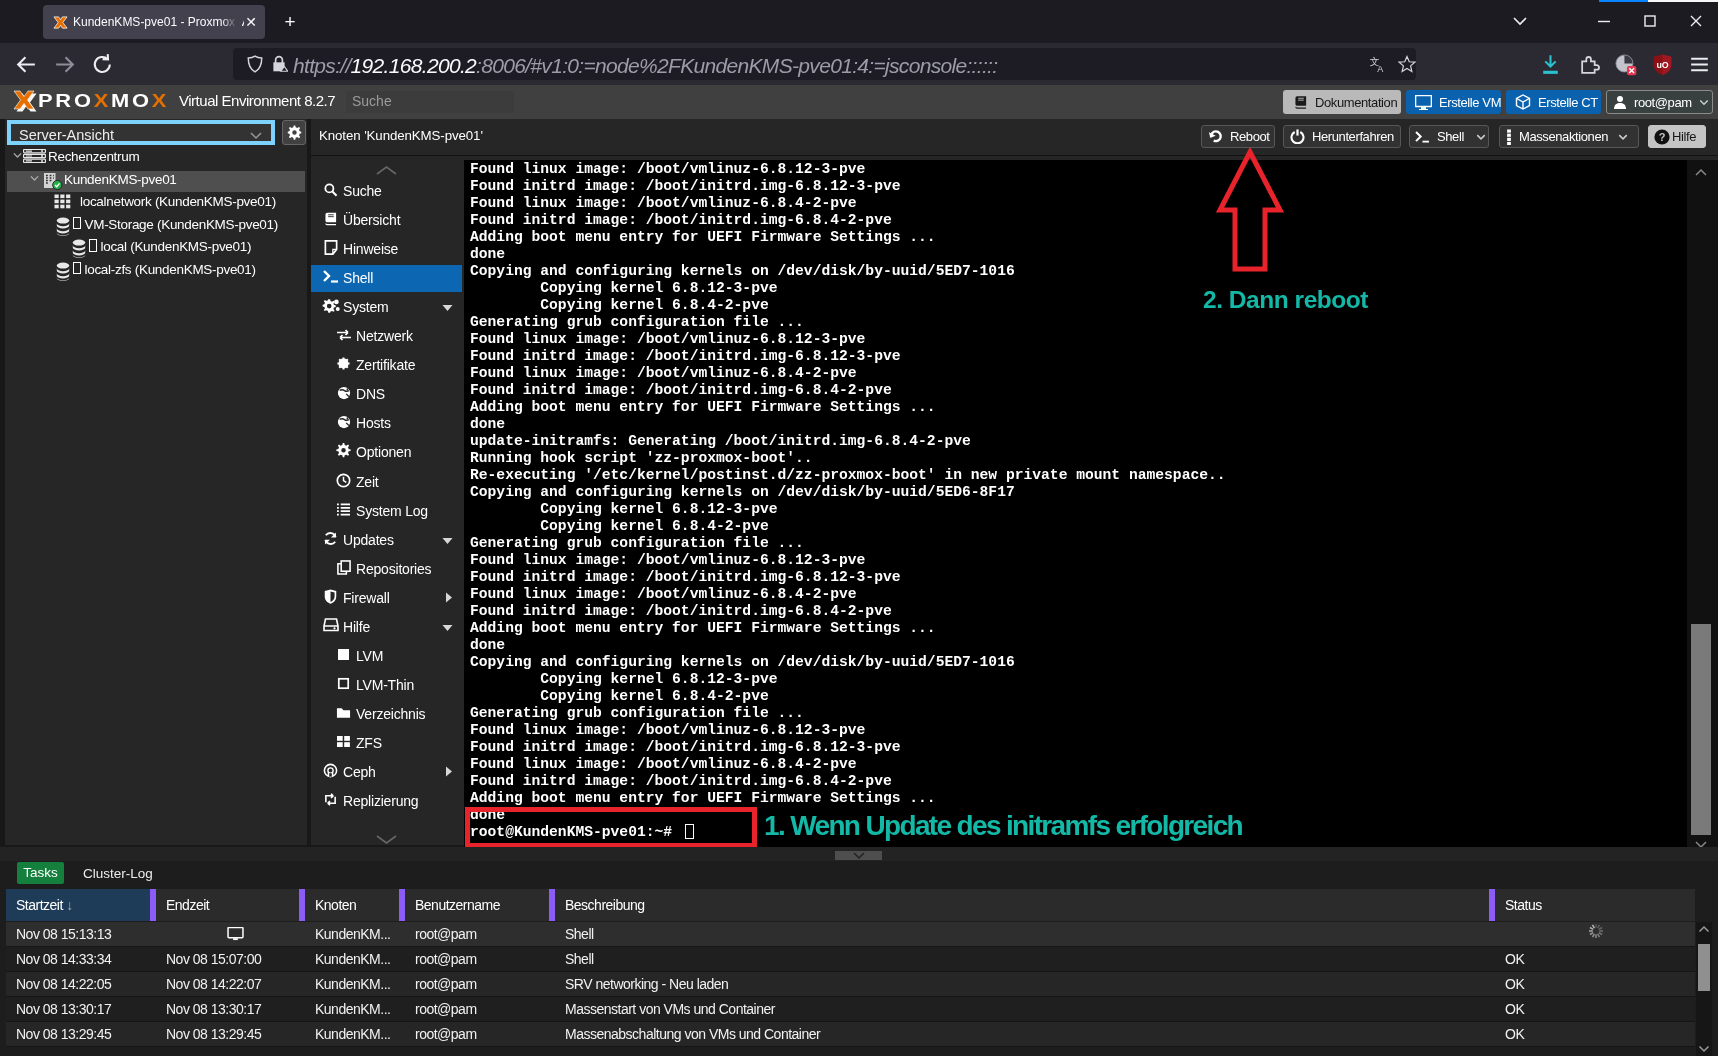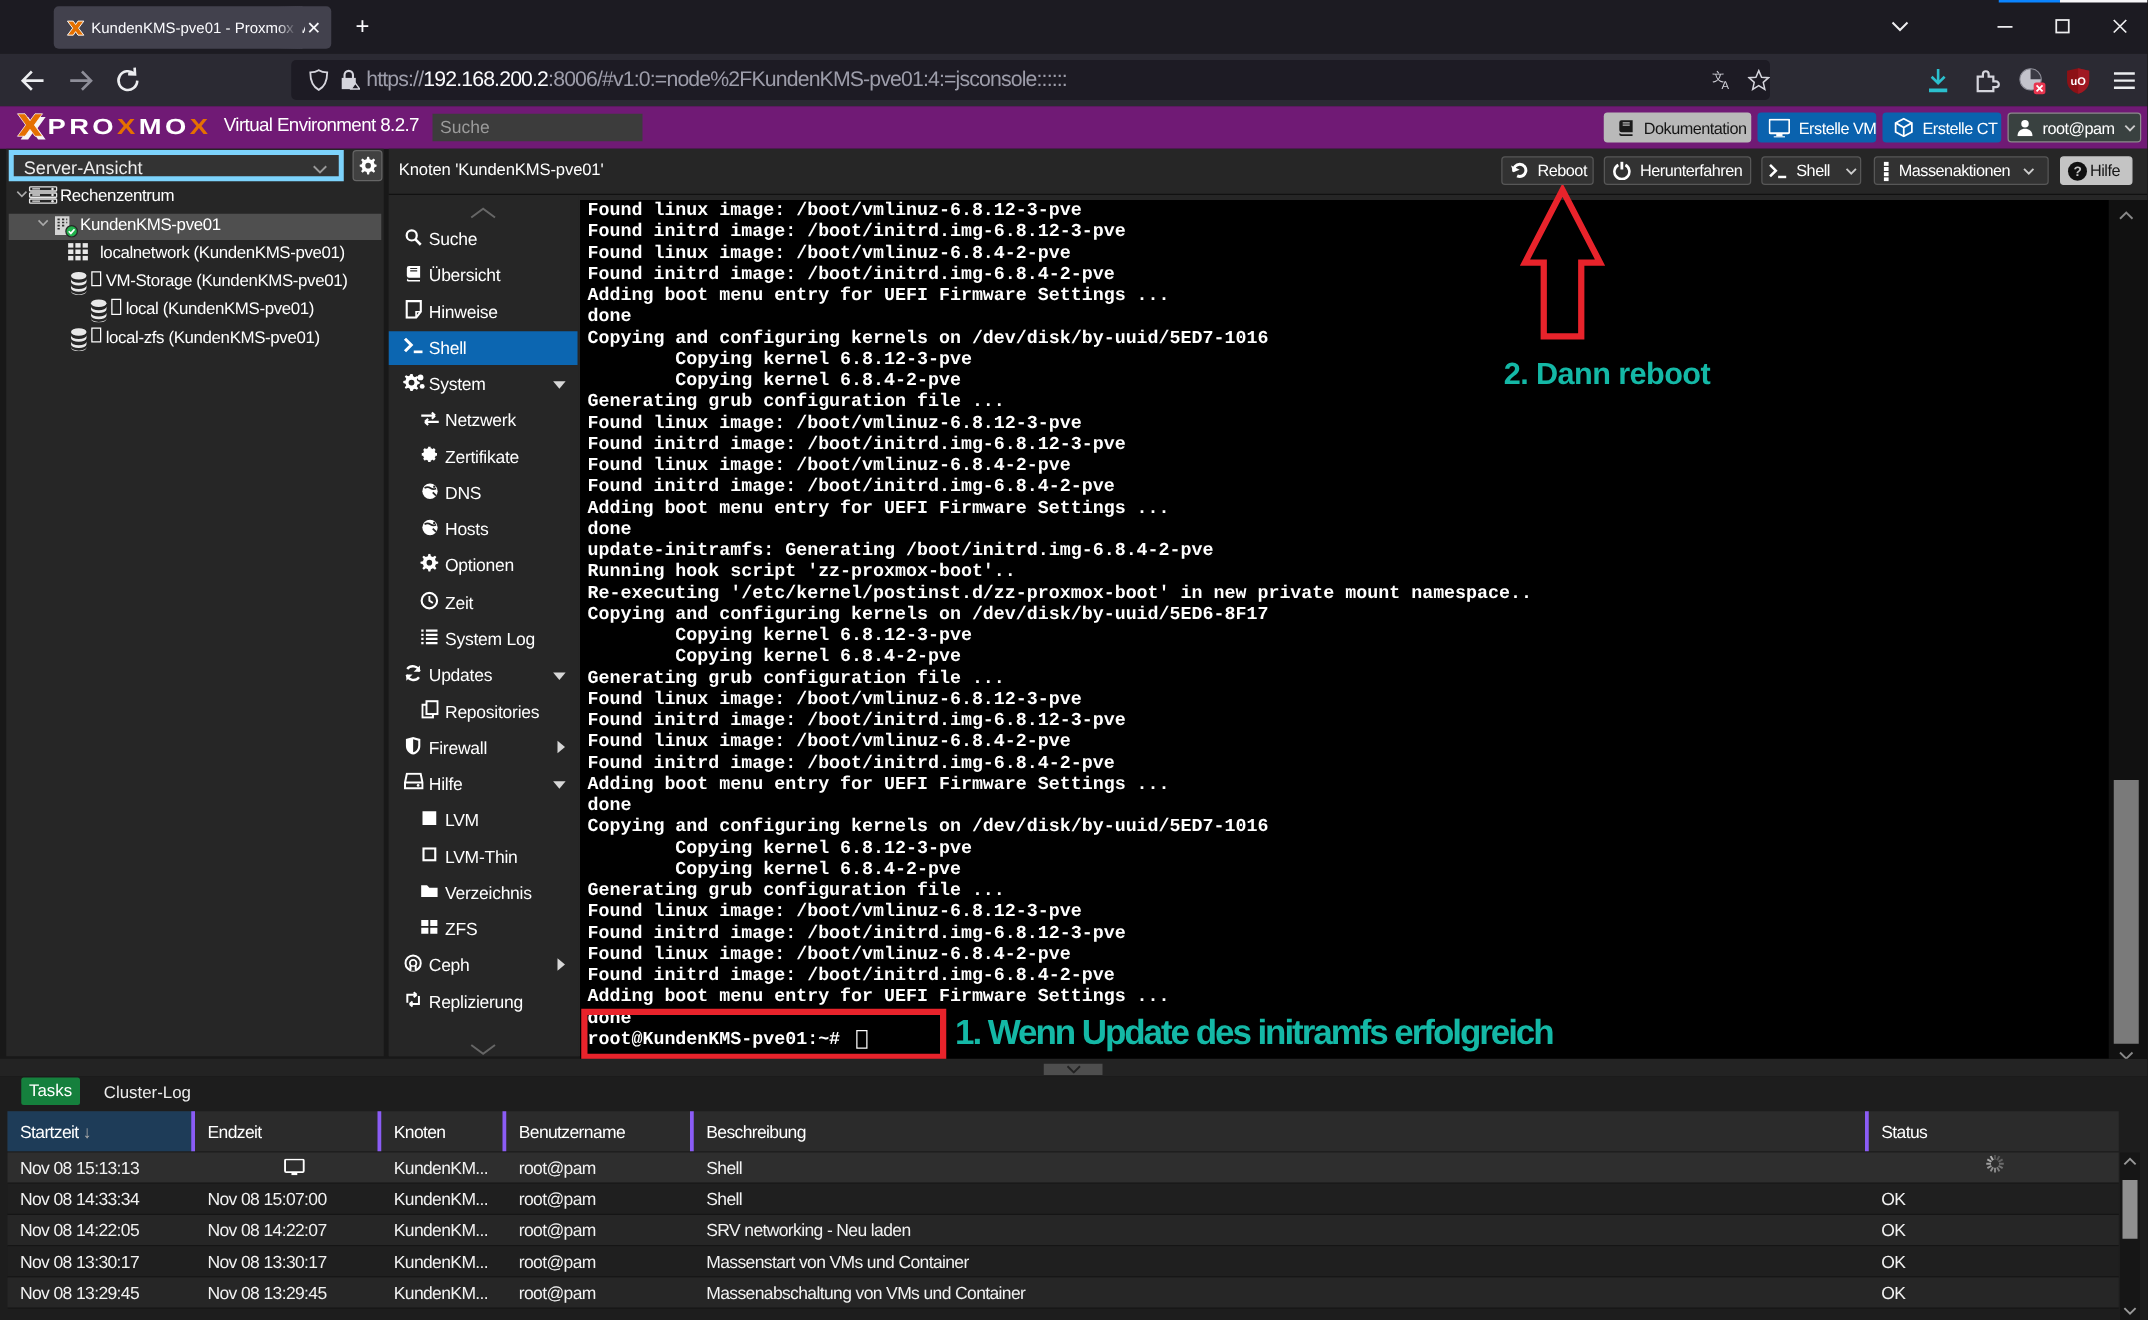--- a/index.html
+++ b/index.html
@@ -13,25 +13,25 @@
 #strip-white { left:1648px; top:0; width:70px; height:2px; background:#f7f7f9; }
 #tab { left:43px; top:5px; width:222px; height:34px; background:#42414d; border-radius:4px; }
 #tabtitle { left:30px; top:9.5px; width:171px; height:16px; font-size:12px; color:#fbfbfe; white-space:nowrap; overflow:hidden; }
 #tabfade { right:23px; top:0; width:20px; height:34px; background:linear-gradient(to right, rgba(66,65,77,0), #42414d 75%); }
 #tabclose { right:5px; top:8px; width:18px; height:18px; color:#fbfbfe; font-size:14px; text-align:center; line-height:18px; }
 #newtab { left:278px; top:10px; width:24px; height:24px; color:#fbfbfe; font-size:19px; text-align:center; line-height:23px; font-weight:400; }
 .wctl { top:13px; color:#eeeef0; }
 #toolbar { left:0; top:43px; width:1718px; height:42px; background:#2b2a33; }
 .navbtn { top:9px; width:25px; height:25px; }
 #urlbar { left:233px; top:5px; width:1183px; height:32px; background:#1d1b24; border-radius:4px; }
-#urltext { left:60px; top:6px; font-size:17px; letter-spacing:-0.68px; color:#9d9daa; white-space:nowrap; }
+#urltext { left:60px; top:6px; font-size:21px; letter-spacing:-0.68px; color:#9d9daa; white-space:nowrap;font-style:italic; }
 #urltext b { color:#fbfbfe; font-weight:400; }
 
 
-#pvebar { left:0; top:85px; width:1718px; height:34px; background:#701a75; }
+#pvebar { left:0; top:85px; width:1718px; height:34px; background:#404040; }
 #pvelogotext { left:38px; top:6px; font-size:17.5px; font-weight:bold; color:#fff; letter-spacing:2.2px; transform:scaleX(1.25); transform-origin:0 0; }
 #pvelogotext span { color:#e57000; }
 #pvever { left:179px; top:6.5px; font-size:15px; color:#fff; letter-spacing:-0.48px; }
 #suche { left:346px; top:6px; width:168px; height:22px; background:#3c3c3c; font-size:14px; color:#9b9b9b; padding:2px 6px; }
 .hbtn { top:5px; height:24px; border-radius:3px; font-size:13px; letter-spacing:-0.4px; display:flex; align-items:center; white-space:nowrap; }
 .hbtn svg { flex:none; }
 #btn-doku { left:1283px; width:118px; background:#b9b9b9; color:#161616; padding:0 10px; }
 #btn-evm { left:1406px; width:95px; background:#0a62ae; color:#fff; padding:0 9px; }
 #btn-ect { left:1506px; width:95px; background:#0a62ae; color:#fff; padding:0 9px; }
 #btn-root { left:1606px; width:107px; background:#394140; color:#fff; border:1px solid #8b8b8b; padding:0 6px; }
@@ -80,21 +80,21 @@
 
 #splitter { left:0px; top:847px; width:1718px; height:14px; background:#232323; }
 #sphandle { left:835px; top:4px; width:47px; height:9px; background:#4e4e4e; text-align:center; line-height:5px; }
 
 
 #bottompanel { left:0; top:861px; width:1718px; height:195px; background:#1d1d1d; }
 #tab-tasks { left:17px; top:1px; width:47px; height:22px; background:#15803d; border-radius:2px; color:#fff; font-size:13.5px; text-align:center; line-height:22px; }
 #tab-clog { left:83px; top:1px; font-size:13.5px; color:#ededed; line-height:24px; }
 #grid { left:6px; top:28px; width:1706px; height:167px; }
 #ghead { left:0; top:0; width:1689px; height:32px; background:#2b2b2b; color:#fff; font-size:14px; letter-spacing:-0.5px; }
-.gh { position:absolute; top:0; height:32px; line-height:32px; padding-left:10px; border-right:3px solid #8b5cf6; }
+.gh { position:absolute; top:0; height:32px; line-height:32px; padding-left:10px; border-right:6px solid #8b5cf6; }
 #gh1 { left:0; width:150px; background:#1e3c58; }
 #gh2 { left:150px; width:149px; }
 #gh3 { left:299px; width:100px; }
 #gh4 { left:399px; width:150px; }
 #gh5 { left:549px; width:940px; }
 #gh6 { left:1489px; width:199px; border-right:none; }
 .grow { position:absolute; left:0; width:1689px; height:25px; color:#f2f2f2; font-size:14px; letter-spacing:-0.5px; border-bottom:1px solid #151515; }
 .gc { position:absolute; top:0; height:24px; line-height:24px; padding-left:10px; white-space:nowrap; }
 #gscroll { left:1690px; top:33px; width:16px; height:134px; background:#161616; color:#9a9a9a; }
 #gthumb { left:2px; top:22px; width:12px; height:47px; background:#8f8f8f; }

